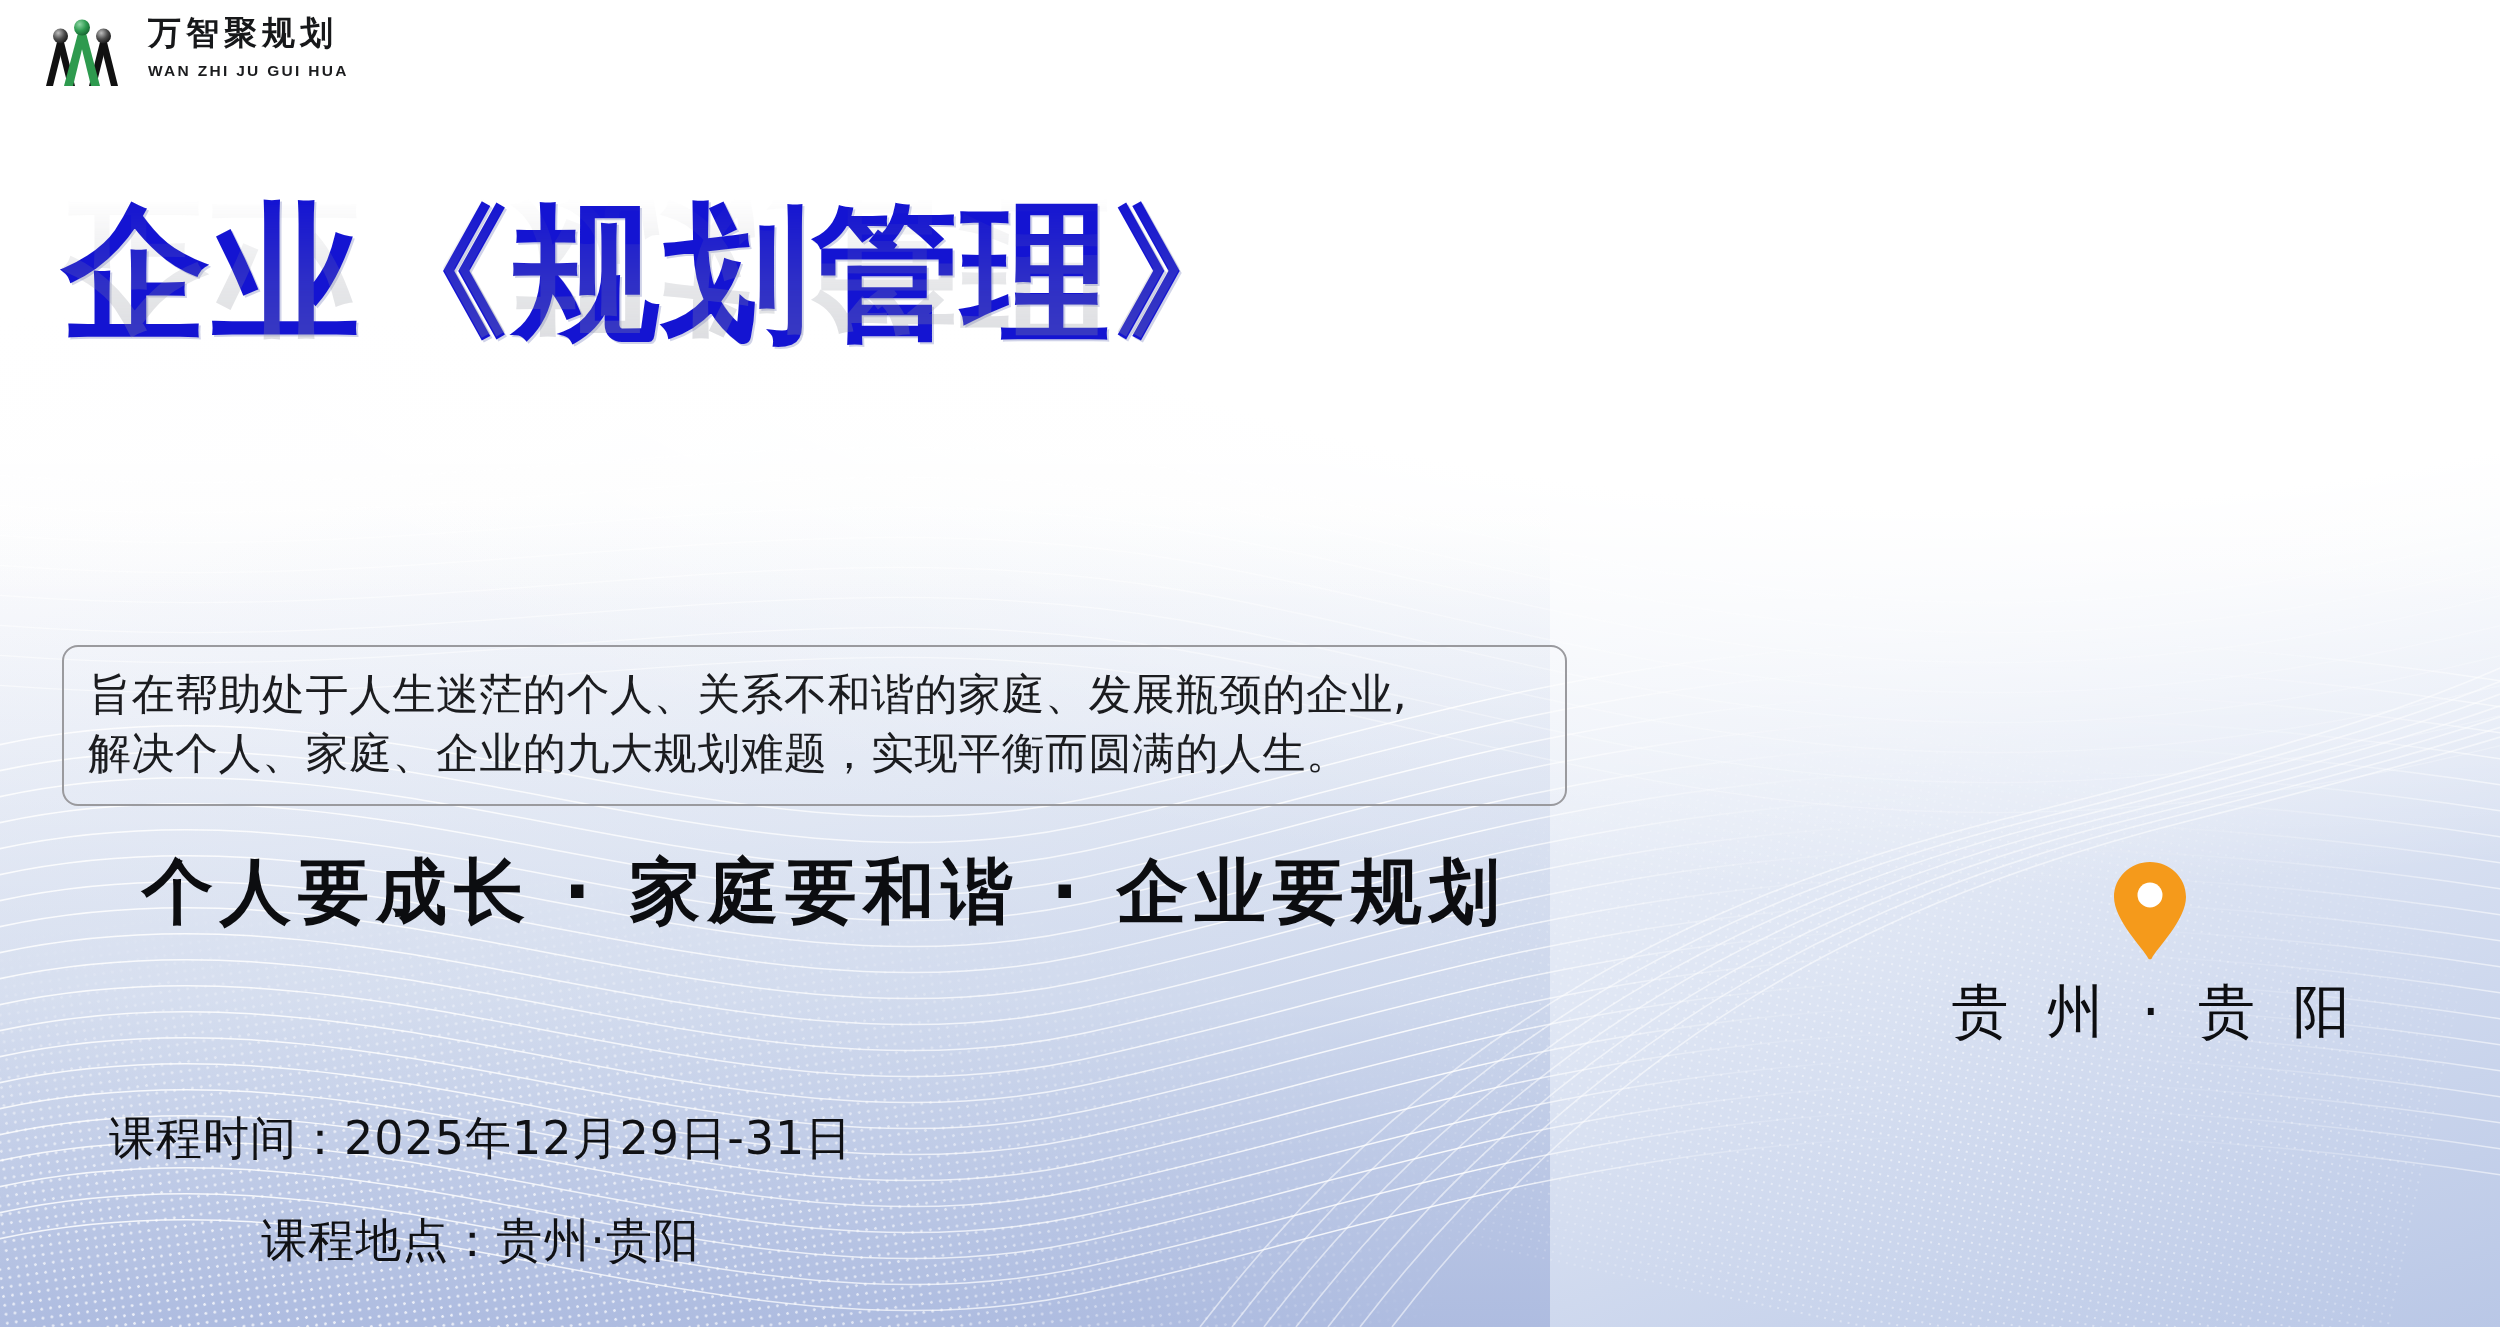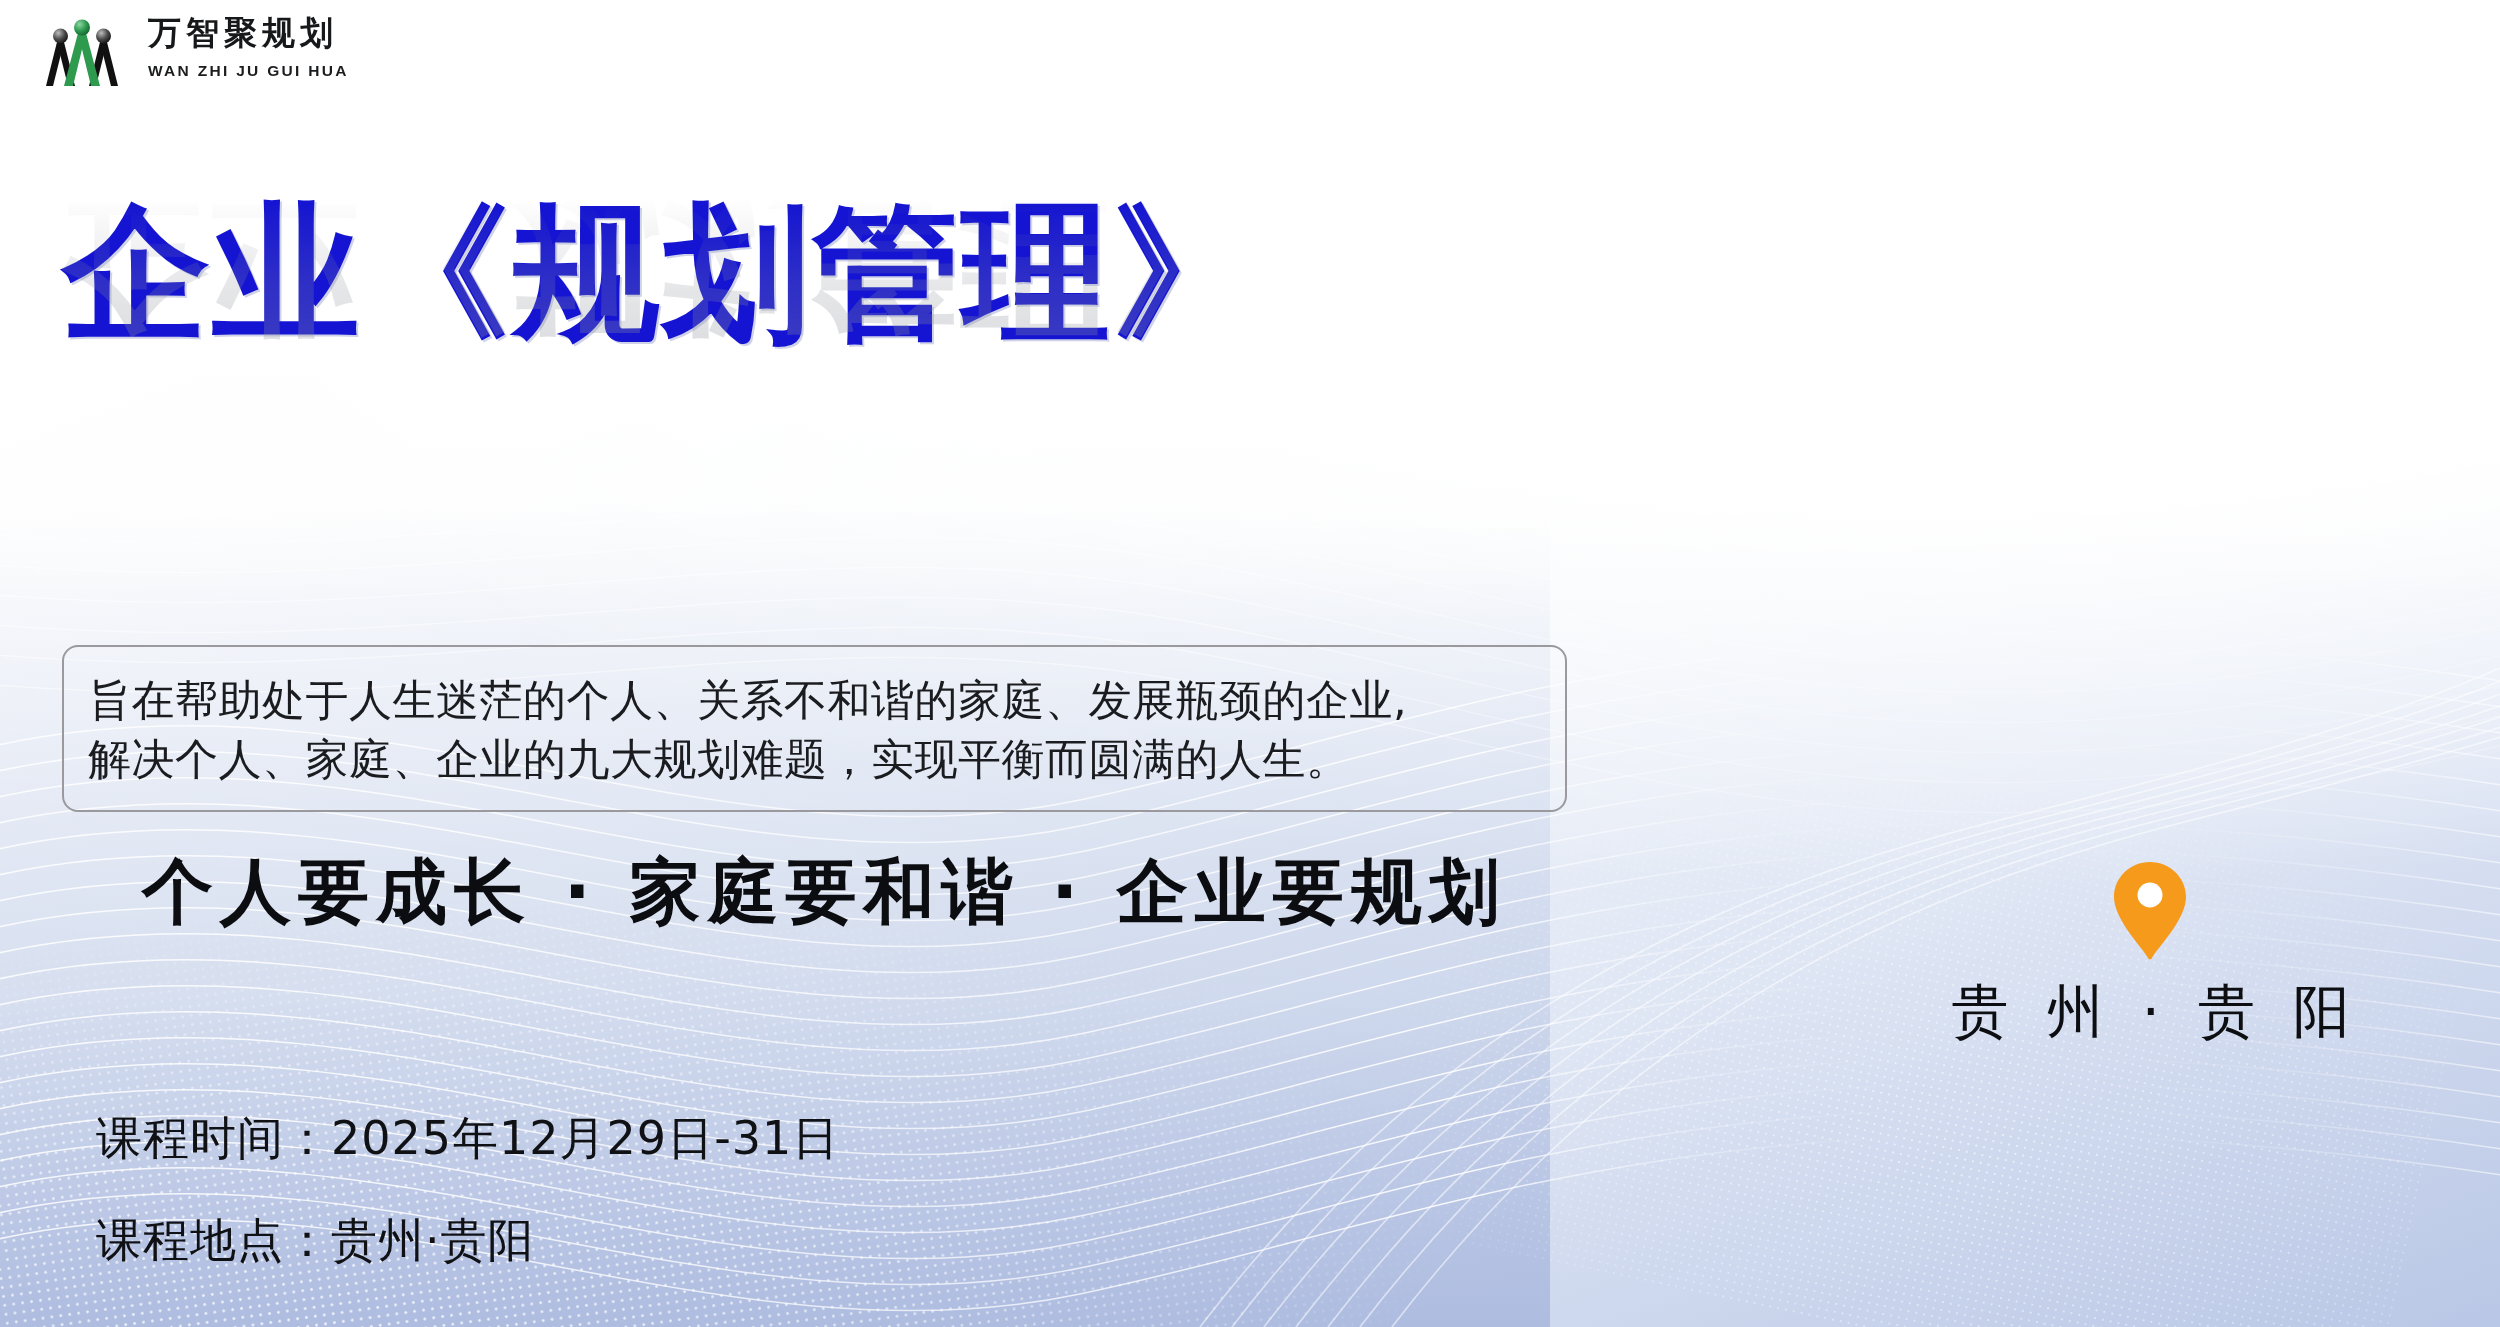--- a/index.html
+++ b/index.html
@@ -84,21 +84,21 @@
     transform:scaleY(-1);transform-origin:top;
     -webkit-mask-image:linear-gradient(to top, rgba(0,0,0,0) 6%, rgba(0,0,0,.40) 62%, rgba(0,0,0,.55) 100%);
             mask-image:linear-gradient(to top, rgba(0,0,0,0) 6%, rgba(0,0,0,.40) 62%, rgba(0,0,0,.55) 100%);
     opacity:.55;margin-top:-8px;
   }
 
   
   .desc-box{
     position:absolute;left:62px;top:645px;width:1505px;
     border:2px solid #9a9a9e;border-radius:16px;
-    padding:24px 24px 20px 24px;box-sizing:border-box;
+    padding:18px 24px 20px 24px;box-sizing:border-box;
     background:transparent;
   }
   .desc-line{
     font-family:"DejaVu Sans","Liberation Sans",sans-serif;
     font-size:43px;color:#1b1c1f;line-height:1.38;
     letter-spacing:.5px;white-space:nowrap;
   }
 
   
   .slogan{
@@ -111,21 +111,21 @@
   
   .loc{position:absolute;left:1940px;top:862px;width:420px;text-align:right;}
   .loc-pin{width:74px;height:98px;display:block;margin:0 auto 14px auto;}
   .loc-name{
     font-family:"DejaVu Sans","Liberation Sans",sans-serif;
     font-size:57px;color:#0d0e11;letter-spacing:10px;white-space:nowrap;
     text-indent:10px;
   }
 
   
-  .course{position:absolute;left:96px;top:1108px;}
+  .course{position:absolute;left:109px;top:1108px;text-align:center;}
   .course-row{
     font-family:"DejaVu Sans","Liberation Sans",sans-serif;
     font-size:46px;color:#101114;letter-spacing:1px;
     white-space:nowrap;margin-bottom:40px;
   }
   .course-row:last-child{margin-bottom:0;}
 </style>
 </head>
 <body>
 

